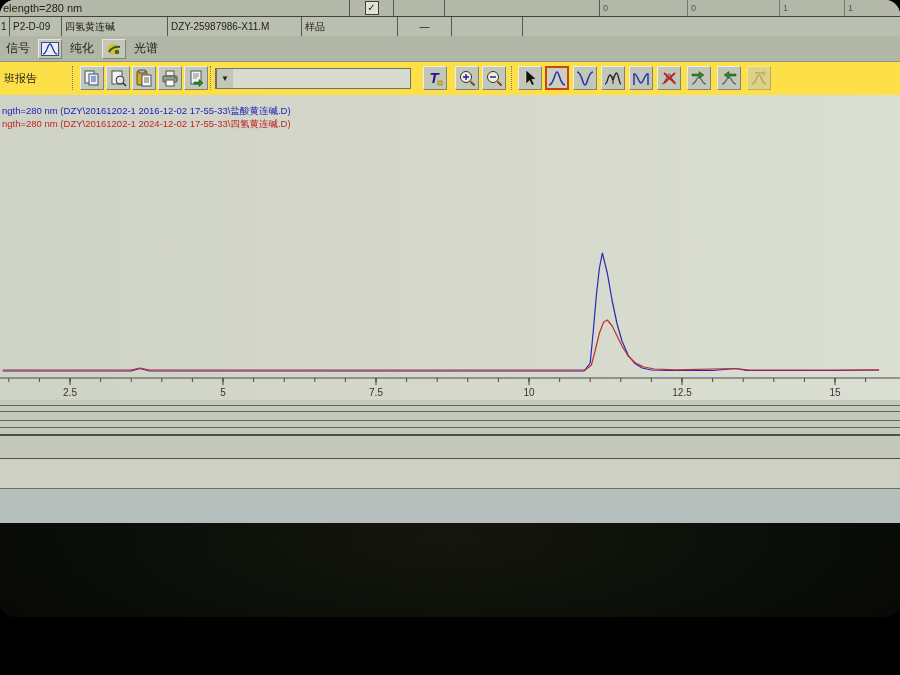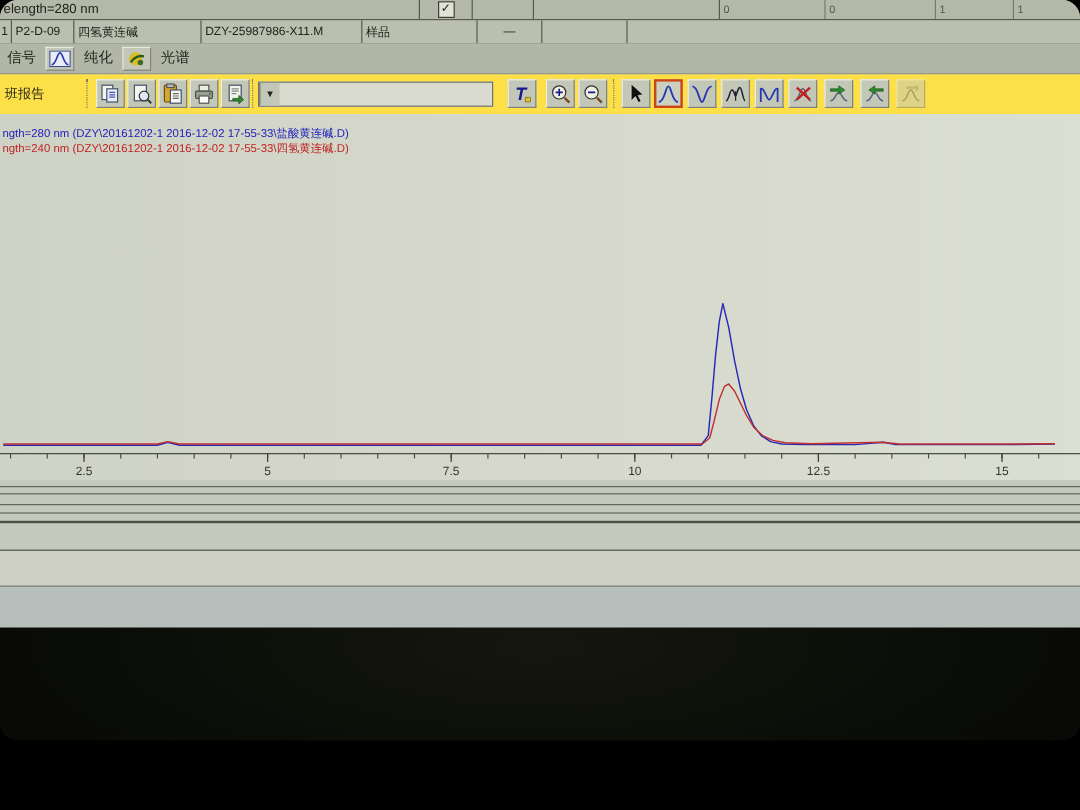--- a/index.html
+++ b/index.html
@@ -225,21 +225,21 @@
       <span class="tbtn" style="left:747px;opacity:.55">
         <svg width="18" height="18" viewBox="0 0 18 18">
           <path d="M2 15 C6 15 6.5 6 9 6 C11.5 6 12 15 16 15" fill="none" stroke="#667" stroke-width="1.2"></path>
           <path d="M5 3 L13 3 L13 1.5 L16 4.5 L13 7.5 L13 5 L5 5 Z" fill="#8a9a8a"></path>
         </svg>
       </span>
     </div>
 
     <div class="plot">
       <div class="legend blue">ngth=280 nm (DZY\20161202-1 2016-12-02 17-55-33\盐酸黄连碱.D)</div>
-      <div class="legend red">ngth=240 nm (DZY\20161202-1 2016-12-02 17-55-33\四氢黄连碱.D)</div>
+      <div class="legend red">ngth=280 nm (DZY\20161202-1 2024-12-02 17-55-33\四氢黄连碱.D)</div>
       <svg id="chrom-svg" width="900" height="305">
           <line x1="0" y1="283" x2="900" y2="283" stroke="#4a4d42" stroke-width="1"></line>
           <line x1="8.799999999999997" y1="283" x2="8.799999999999997" y2="287" stroke="#4a4d42" stroke-width="1"></line>
           <line x1="39.4" y1="283" x2="39.4" y2="287" stroke="#4a4d42" stroke-width="1"></line>
           <line x1="70" y1="283" x2="70" y2="287" stroke="#4a4d42" stroke-width="1"></line>
           <line x1="100.6" y1="283" x2="100.6" y2="287" stroke="#4a4d42" stroke-width="1"></line>
           <line x1="131.2" y1="283" x2="131.2" y2="287" stroke="#4a4d42" stroke-width="1"></line>
           <line x1="161.8" y1="283" x2="161.8" y2="287" stroke="#4a4d42" stroke-width="1"></line>
           <line x1="192.4" y1="283" x2="192.4" y2="287" stroke="#4a4d42" stroke-width="1"></line>
           <line x1="223" y1="283" x2="223" y2="287" stroke="#4a4d42" stroke-width="1"></line>

